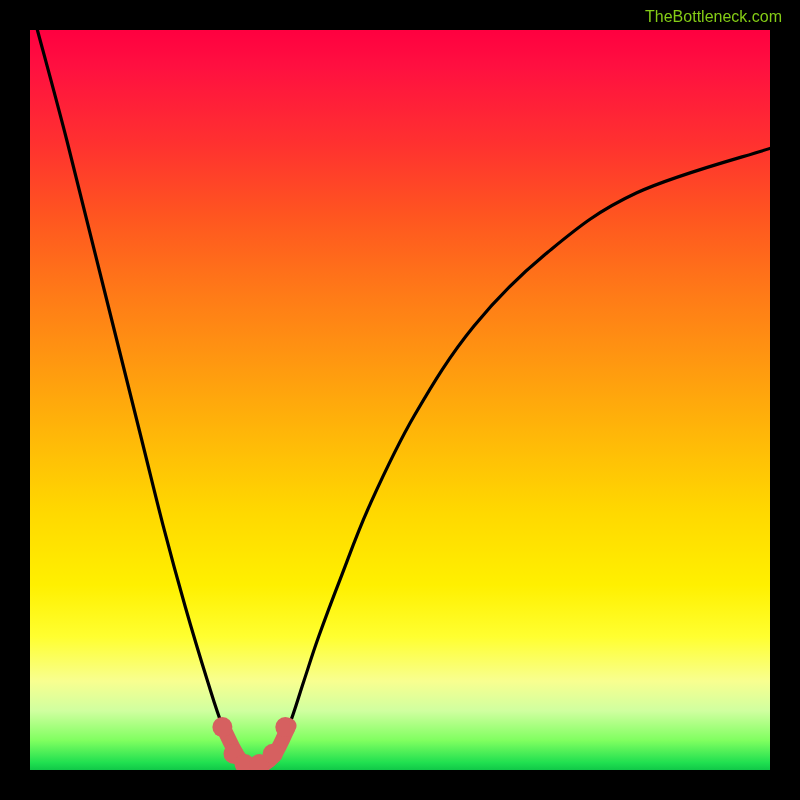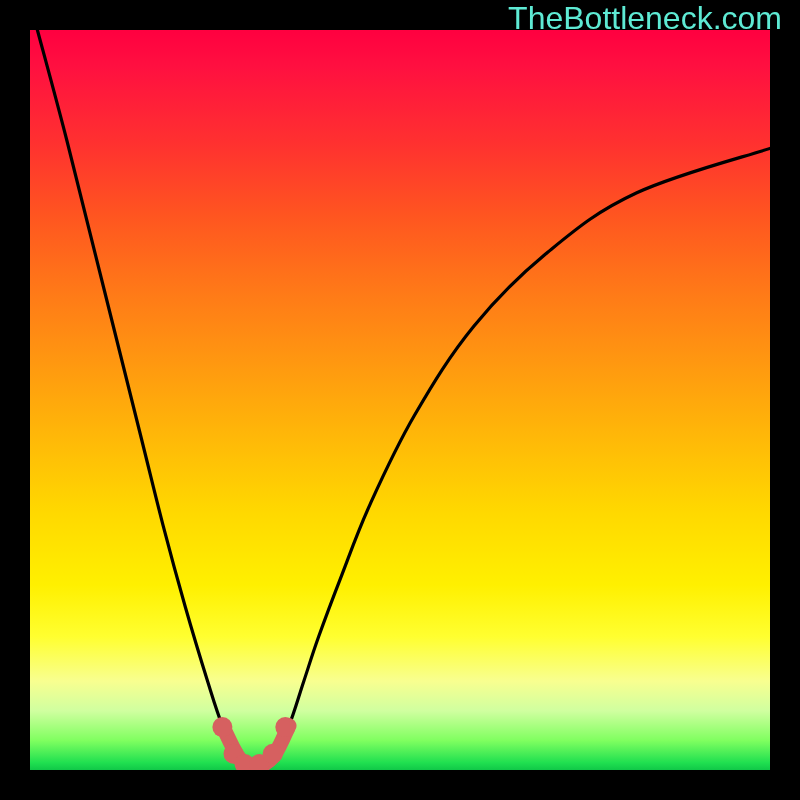--- a/index.html
+++ b/index.html
@@ -5,24 +5,24 @@
   * { margin: 0; padding: 0; box-sizing: border-box; }
   body {
     width: 800px;
     height: 800px;
     background: #000;
     position: relative;
     font-family: Arial, sans-serif;
   }
   .watermark {
     position: absolute;
-    top: 0;
+    top: 8px;
     right: 18px;
-    color: #5eead4;
-    font-size: 32px;
+    color: #84cc16;
+    font-size: 16px;
     z-index: 10;
   }
   .plot-area {
     position: absolute;
     left: 30px;
     top: 30px;
     width: 740px;
     height: 740px;
     overflow: hidden;
   }

